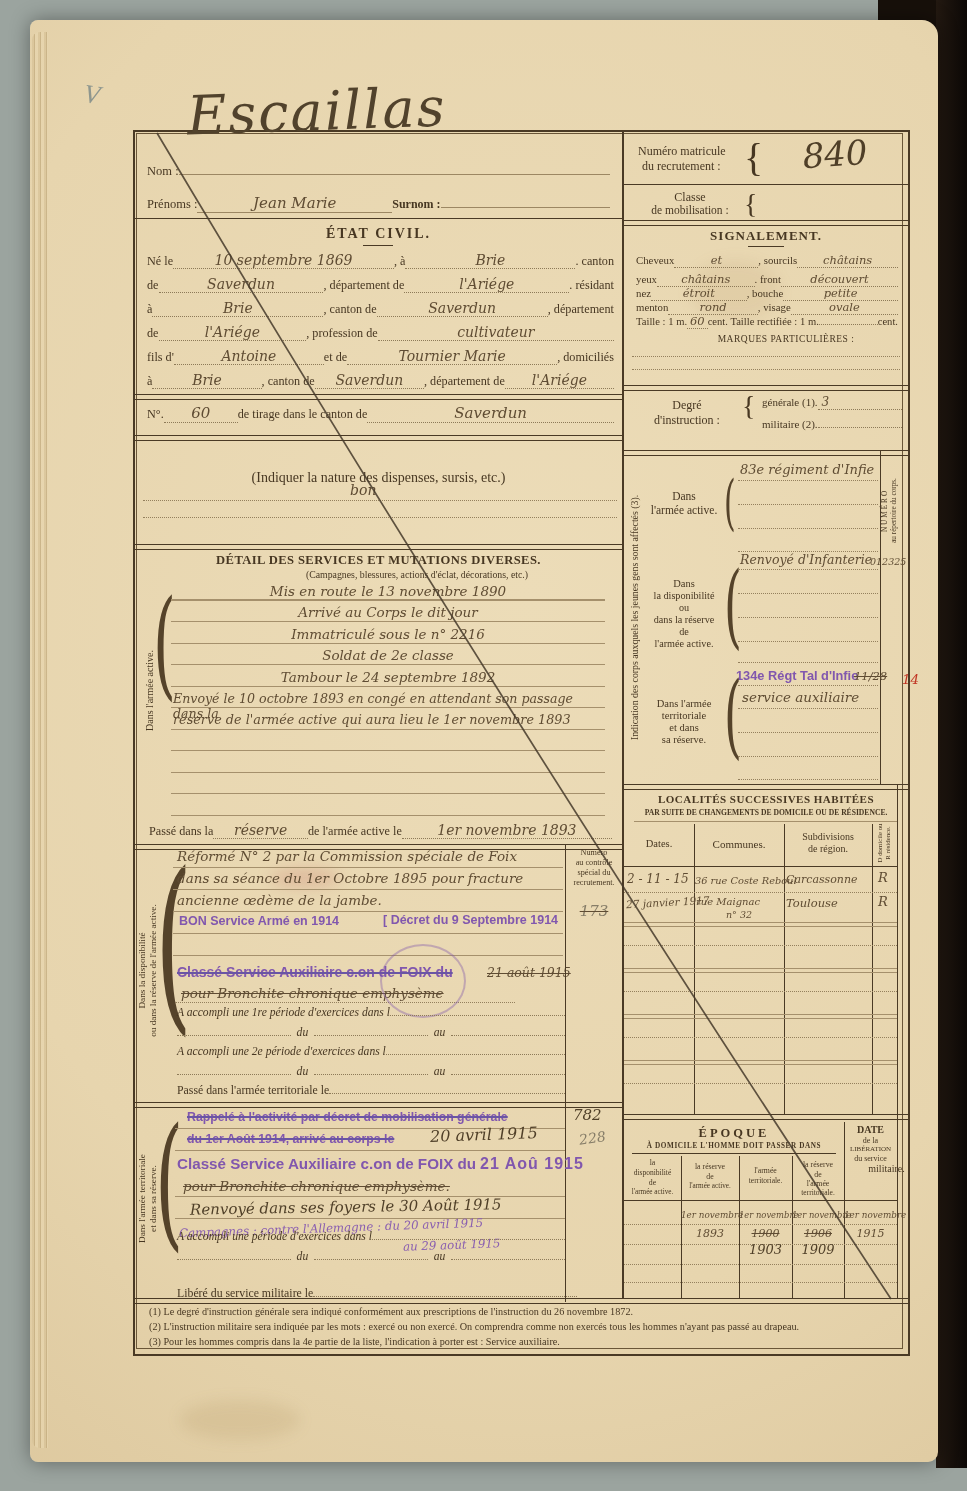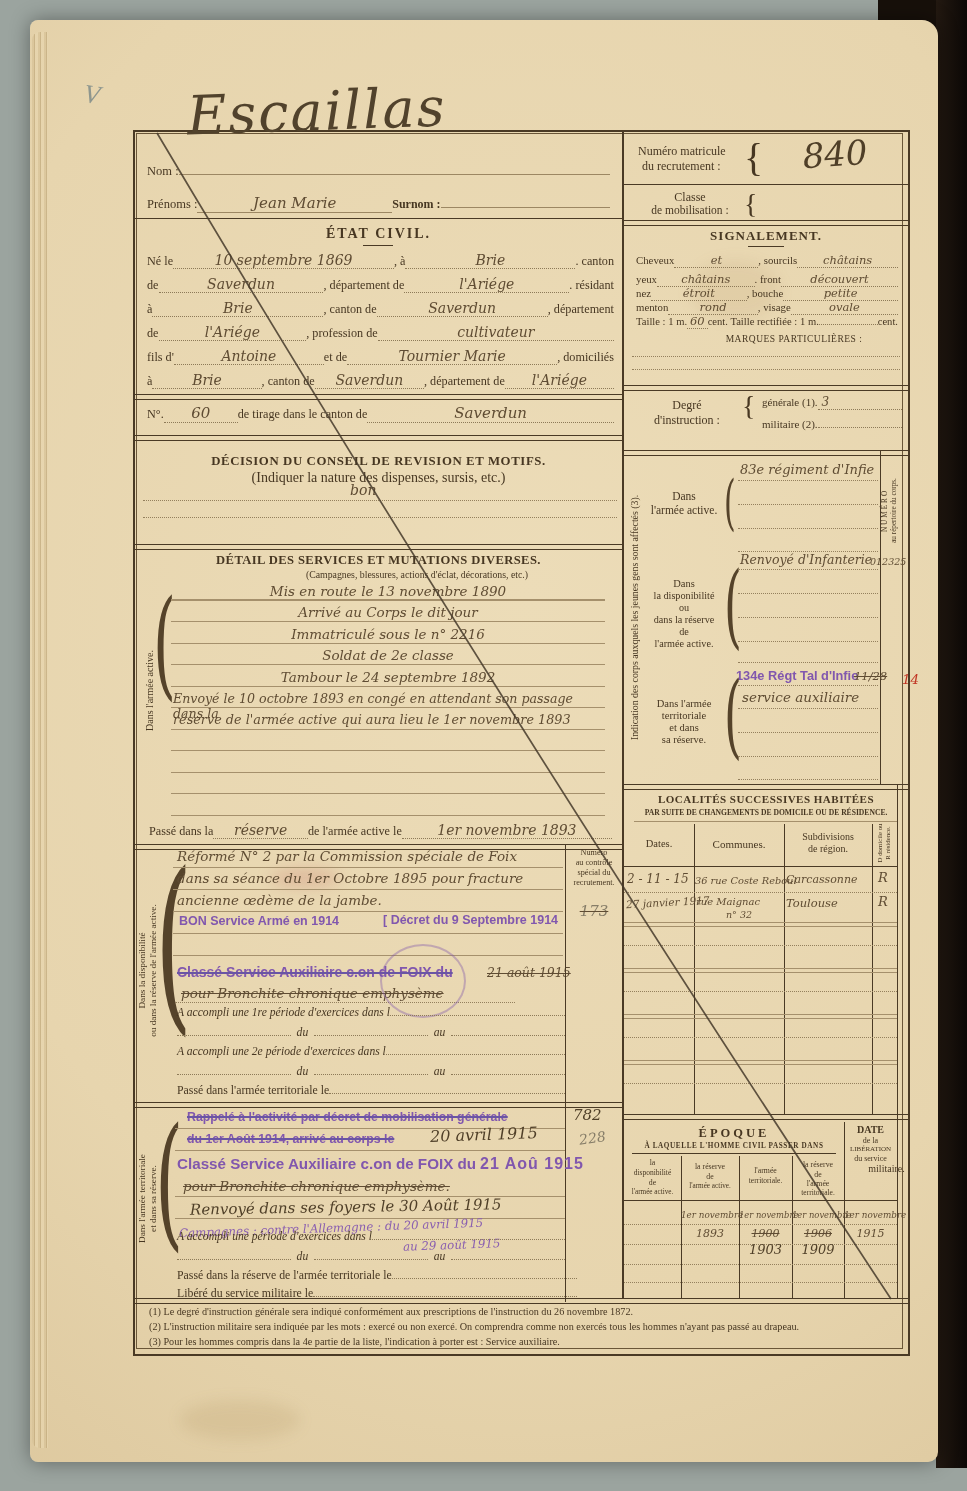--- a/index.html
+++ b/index.html
@@ -121,21 +121,20 @@
   <div class="a dbl" style="left:0;top:262px;width:487px"></div>
 
   <div class="a fr" style="left:12px;top:272px;width:467px;font-size:12.2px">
     <span class="p lab">N°.</span>
     <span class="fill hw" style="flex:.3;font-size:15px">60</span>
     <span class="p lab">de tirage dans le canton de</span>
     <span class="fill hw" style="font-size:15px">Saverdun</span>
   </div>
   <div class="a dbl" style="left:0;top:303px;width:487px"></div>
 
-  <div class="a p b ctr" style="left:0;top:322px;width:487px;font-size:12.8px;letter-spacing:.6px">DÉCISION DU CONSEIL DE REVISION ET MOTIFS.</div>
   <div class="a p ctr" style="left:0;top:338px;width:487px;font-size:14px">(Indiquer la nature des dispenses, sursis, etc.)</div>
   <div class="a hw" style="left:215px;top:350px;font-size:14px">bon</div>
   <div class="a dot" style="left:8px;top:368px;width:474px"></div>
   <div class="a dot" style="left:8px;top:385px;width:474px"></div>
   <div class="a dbl" style="left:0;top:412px;width:487px"></div>
 
   <div class="a p b ctr" style="left:0;top:421px;width:487px;font-size:12.6px;letter-spacing:.4px">DÉTAIL DES SERVICES ET MUTATIONS DIVERSES.</div>
   <div class="a p ctr" style="left:0;top:437px;width:564px;font-size:9.8px">(Campagnes, blessures, actions d'éclat, décorations, etc.)</div>
   <div class="a vrot p" style="left:-46px;top:553px;width:120px;font-size:10px;text-align:center">Dans l'armée active.</div>
   <div class="a brace" style="left:18px;top:452px;font-size:118px">(</div>
@@ -237,24 +236,20 @@
     <span class="p pi lab">A accompli une période d'exercices dans l</span>
     <span class="fill"></span>
   </div>
   <div class="a fr" style="left:42px;top:1118px;width:388px;font-size:11.6px">
     <span class="fill"></span>
     <span class="p pi lab" style="margin:0 6px">du</span>
     <span class="fill"></span>
     <span class="p pi lab" style="margin:0 6px">au</span>
     <span class="fill"></span>
   </div>
-  <div class="a fr" style="left:42px;top:1136px;width:400px;font-size:11.8px">
-    <span class="p lab">Passé dans la réserve de l'armée territoriale le</span>
-    <span class="fill"></span>
-  </div>
   <div class="a fr" style="left:42px;top:1154px;width:400px;font-size:11.8px">
     <span class="p lab">Libéré du service militaire le</span>
     <span class="fill"></span>
   </div>
   <div class="a hw hwd" style="left:438px;top:974px;font-size:15px">782</div>
   <div class="a hw pencil" style="left:444px;top:998px;font-size:14px;transform:rotate(-8deg)">228</div>
 
   <div class="a dbl" style="left:0;top:1166px;width:773px"></div>
   <div class="a p" style="left:14px;top:1174px;width:752px;font-size:10.2px">(1)  Le degré d'instruction générale sera indiqué conformément aux prescriptions de l'instruction du 26 novembre 1872.</div>
   <div class="a p" style="left:14px;top:1189px;width:752px;font-size:10.2px">(2)  L'instruction militaire sera indiquée par les mots : exercé ou non exercé. On comprendra comme non exercés tous les hommes n'ayant pas passé au drapeau.</div>
@@ -299,21 +294,21 @@
       <span class="p lab">, visage</span>
       <span class="fill hw" style="flex:1.2;font-size:11.5px">ovale</span>
     </div>
     <div class="a fr" style="left:12px;top:182px;width:262px;font-size:10.6px">
       <span class="p lab">Taille : 1 m.</span>
       <span class="fill hw" style="flex:.35;font-size:11.5px">60</span>
       <span class="p lab">cent. Taille rectifiée : 1 m.</span>
       <span class="fill"></span>
       <span class="p lab">cent.</span>
     </div>
-    <div class="a p ctr" style="left:8px;top:202px;width:324px;font-size:9.5px;letter-spacing:.5px">MARQUES PARTICULIÈRES :</div>
+    <div class="a p ctr" style="left:0;top:202px;width:324px;font-size:9.5px;letter-spacing:.5px">MARQUES PARTICULIÈRES :</div>
     <div class="a dot" style="left:8px;top:224px;width:268px"></div>
     <div class="a dot" style="left:8px;top:237px;width:268px"></div>
     <div class="a dbl" style="left:0;top:253px;width:284px"></div>
 
     <div class="a p ctr" style="left:8px;top:266px;width:110px;font-size:12px" able="false">Degré</div>
     <div class="a p ctr" style="left:8px;top:281px;width:110px;font-size:12px">d'instruction :</div>
     <div class="a p" style="left:118px;top:258px;font-size:28px">{</div>
     <div class="a fr" style="left:138px;top:263px;width:140px;font-size:11px">
       <span class="p lab">générale (1).</span>
       <span class="fill hw" style="font-size:12px;text-align:left;padding-left:4px">3</span>
@@ -401,21 +396,21 @@
     <div class="a dot" style="left:0;top:813px;width:273px"></div>
     <div class="a dblt" style="left:0;top:836px;width:273px"></div>
     <div class="a dot" style="left:0;top:859px;width:273px"></div>
     <div class="a dblt" style="left:0;top:882px;width:273px"></div>
     <div class="a dot" style="left:0;top:905px;width:273px"></div>
     <div class="a dblt" style="left:0;top:928px;width:273px"></div>
     <div class="a dot" style="left:0;top:951px;width:273px"></div>
     <div class="a dbl" style="left:0;top:982px;width:284px"></div>
 
     <div class="a p b ctr" style="left:0;top:994px;width:220px;font-size:12.5px;letter-spacing:3px">ÉPOQUE</div>
-    <div class="a p b ctr" style="left:0;top:1010px;width:220px;font-size:7.2px;letter-spacing:.6px">À LAQUELLE L'HOMME CIVIL PASSER DANS</div>
+    <div class="a p b ctr" style="left:0;top:1010px;width:220px;font-size:7.2px;letter-spacing:.6px">À DOMICILE L'HOMME DOIT PASSER DANS</div>
     <div class="a hl" style="left:8px;top:1021px;width:204px;border-top-color:#4a3a25"></div>
     <div class="a p b ctr" style="left:220px;top:992px;width:53px;font-size:10px">DATE</div>
     <div class="a p ctr" style="left:220px;top:1004px;width:53px;font-size:8px">de la</div>
     <div class="a p ctr" style="left:220px;top:1013px;width:53px;font-size:7px">LIBÉRATION</div>
     <div class="a p ctr" style="left:220px;top:1022px;width:53px;font-size:8px">du service</div>
     <div class="a p ctr" style="left:236px;top:1031px;width:53px;font-size:10px">militaire.</div>
     <div class="a vlt" style="left:57px;top:1024px;height:142px;border-left-color:#4a3a25"></div>
     <div class="a vlt" style="left:115px;top:1024px;height:142px;border-left-color:#4a3a25"></div>
     <div class="a vlt" style="left:168px;top:1024px;height:142px;border-left-color:#4a3a25"></div>
     <div class="a vlt" style="left:220px;top:990px;height:176px;border-left-color:#4a3a25"></div>

